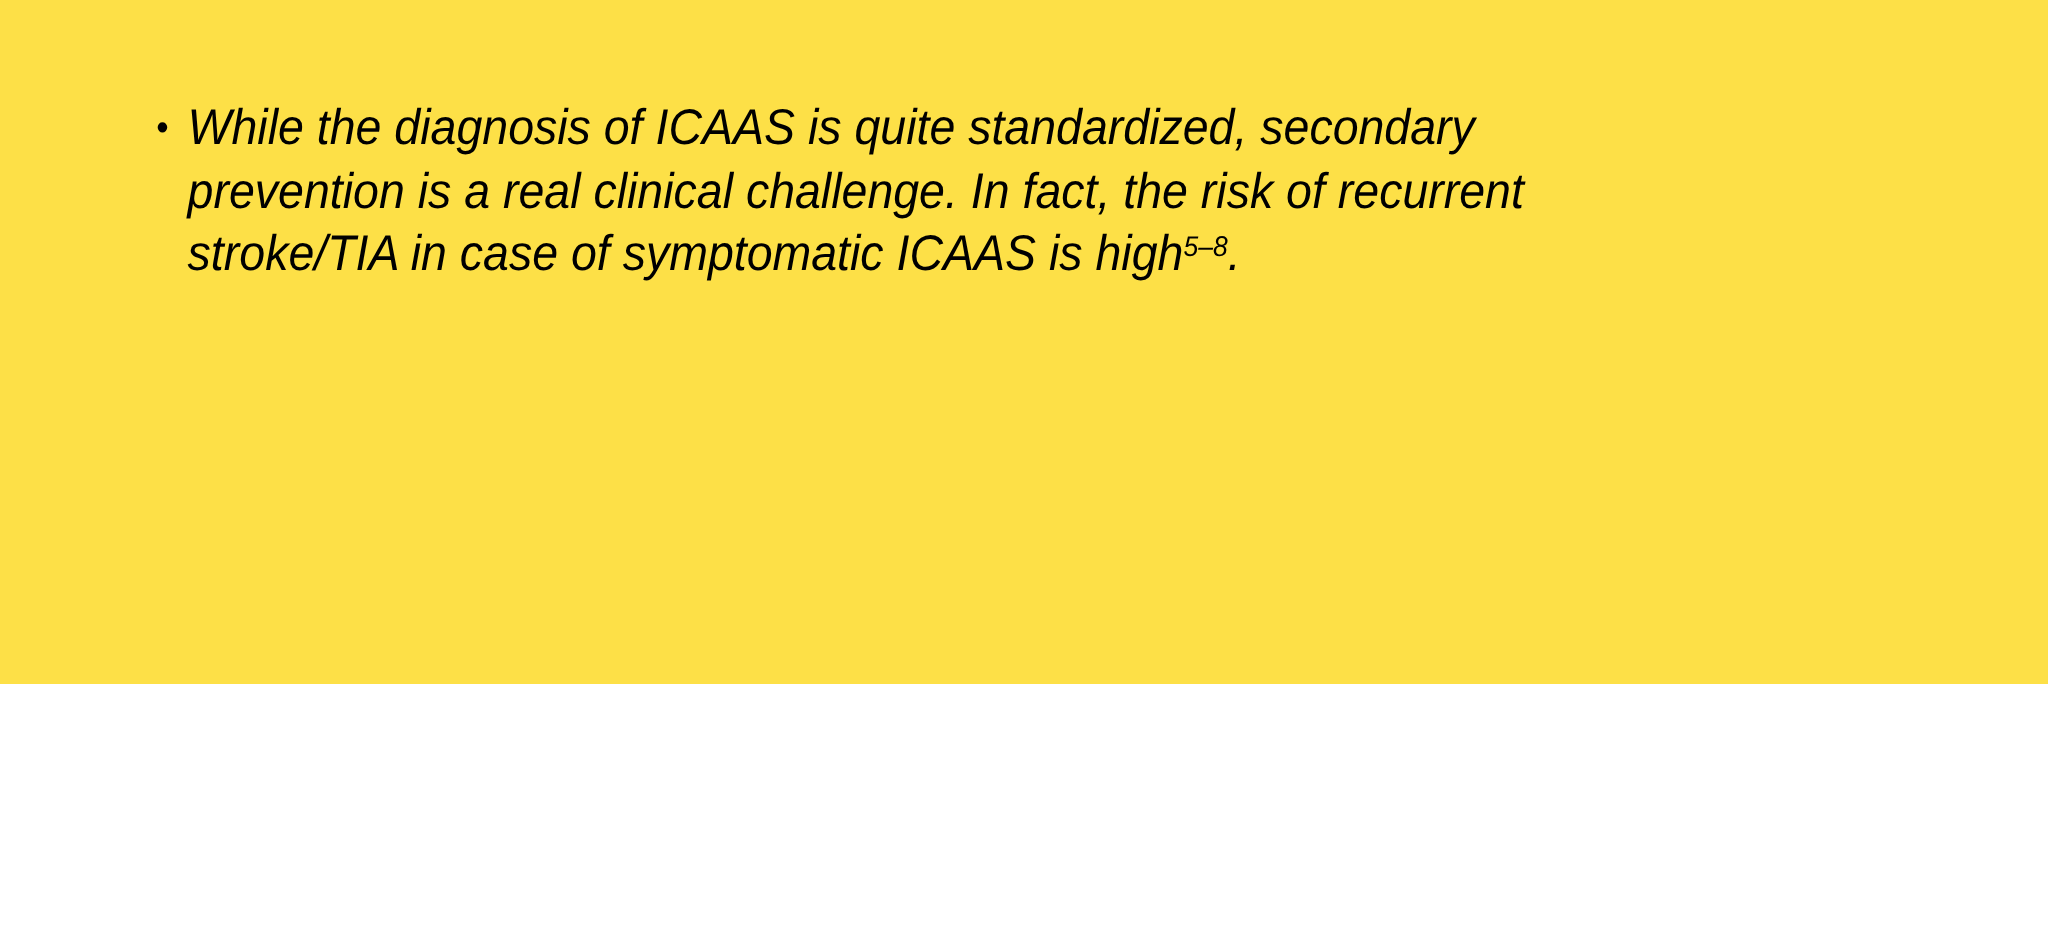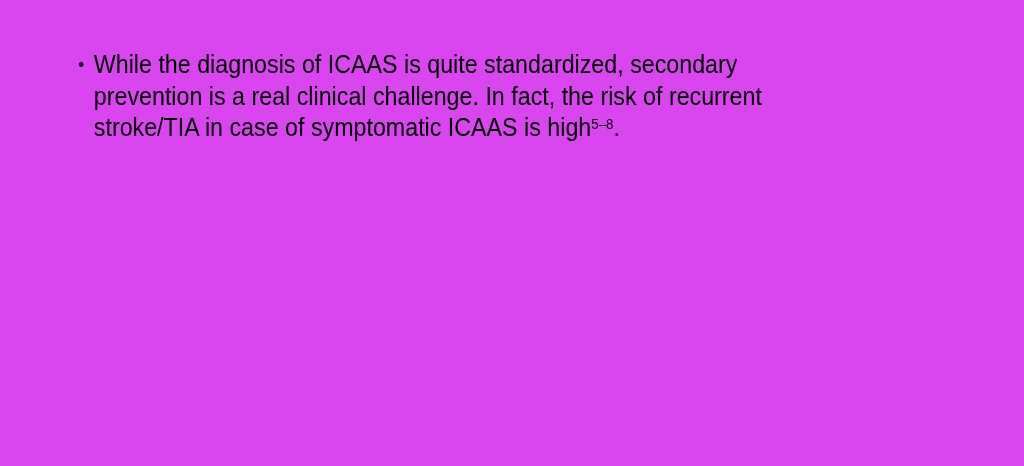--- a/index.html
+++ b/index.html
@@ -9,23 +9,24 @@
   }
   body {
     width: 1024px;
     height: 466px;
     font-family: "Liberation Sans", sans-serif;
     -webkit-font-smoothing: antialiased;
   }
   .slide {
     position: relative;
     width: 1024px;
-    height: 466px;
-    background: #d946ef;
+    height: 342px;
+    background: #fde047;
     overflow: hidden;
+    font-style: italic;
   }
   .content-placeholder {
     position: absolute;
     left: 78px;
     top: 49px;
     width: 900px;
   }
   .bullet-block {
     transform: scaleX(0.93);
     transform-origin: left top;

